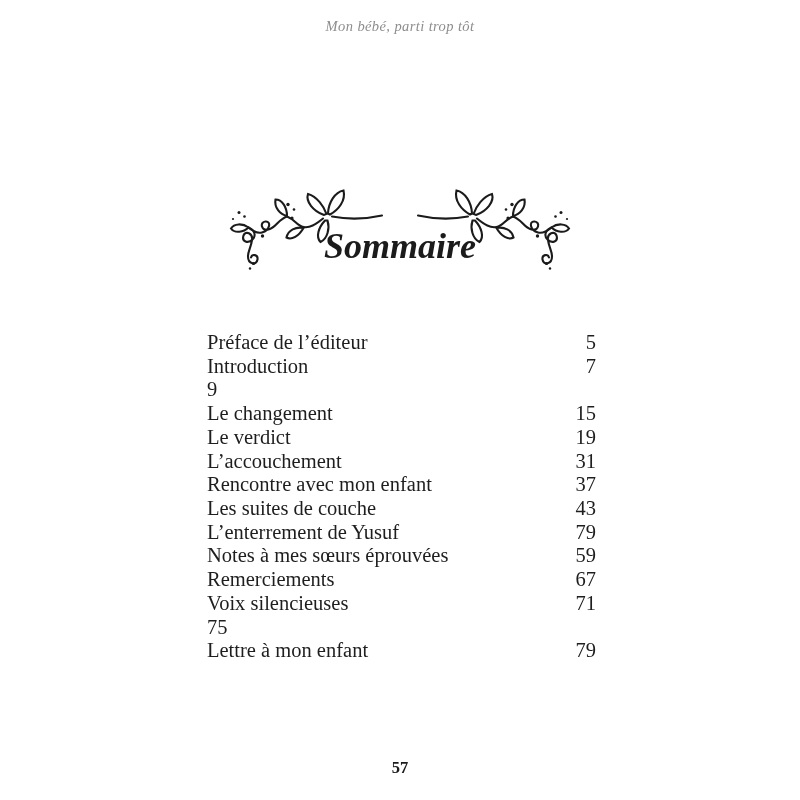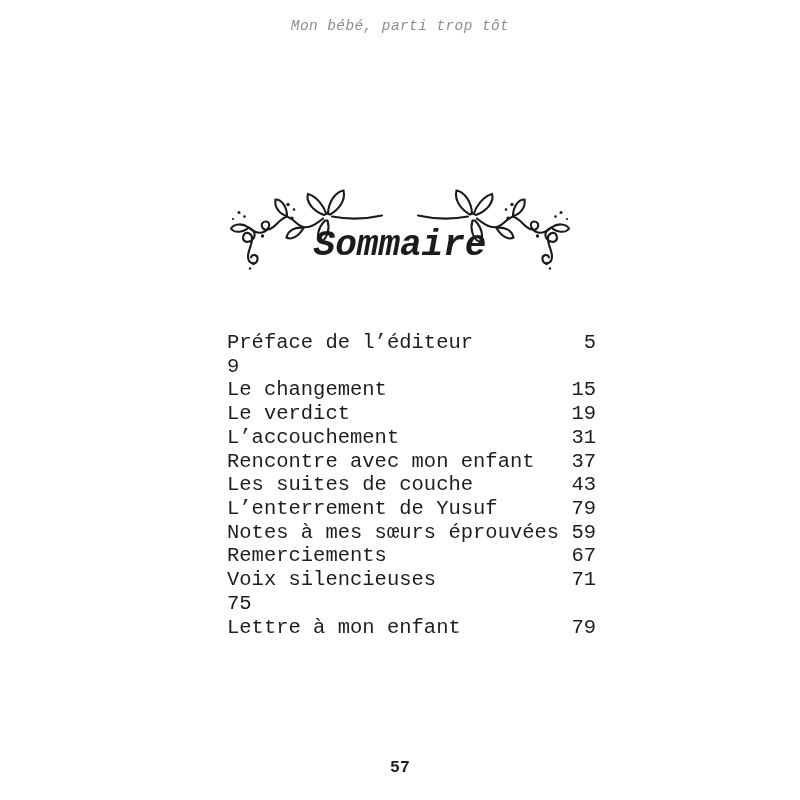--- a/index.html
+++ b/index.html
@@ -6,21 +6,21 @@
     margin: 0;
     padding: 0;
     background: #ffffff;
   }
   .page {
     position: relative;
     width: 800px;
     height: 800px;
     background: #ffffff;
     overflow: hidden;
-    font-family: Liberation Mono, monospace;
+    font-family: Liberation Serif, serif;
     color: #1e1e1e;
   }
   .running-header {
     position: absolute;
     top: 18px;
     left: 0;
     width: 100%;
     text-align: center;
     font-style: italic;
     font-size: 14.5px;
@@ -57,21 +57,20 @@
     top: 331px;
     width: 389px;
   }
   .toc-row {
     display: flex;
     justify-content: space-between;
     align-items: flex-end;
     font-size: 20.5px;
     line-height: 23.72px;
     color: #1e1e1e;
-    margin-left: 20px;
   }
   .toc-title {
     white-space: nowrap;
   }
   .toc-page {
     text-align: right;
   }
   .folio {
     position: absolute;
     top: 758px;
@@ -133,20 +132,24 @@
   </div>
 
   <div class="section-title">Sommaire</div>
 
   <div class="toc">
     <div class="toc-row">
       <span class="toc-title">Préface de l’éditeur</span>
       <span class="toc-page">5</span>
     </div>
 
+    <div class="toc-row">
+      <span class="toc-title">Introduction</span>
+      <span class="toc-page">7</span>
+    </div>
 
     <div class="toc-row">
       <span class="toc-page">9</span>
     </div>
 
     <div class="toc-row">
       <span class="toc-title">Le changement</span>
       <span class="toc-page">15</span>
     </div>
 

